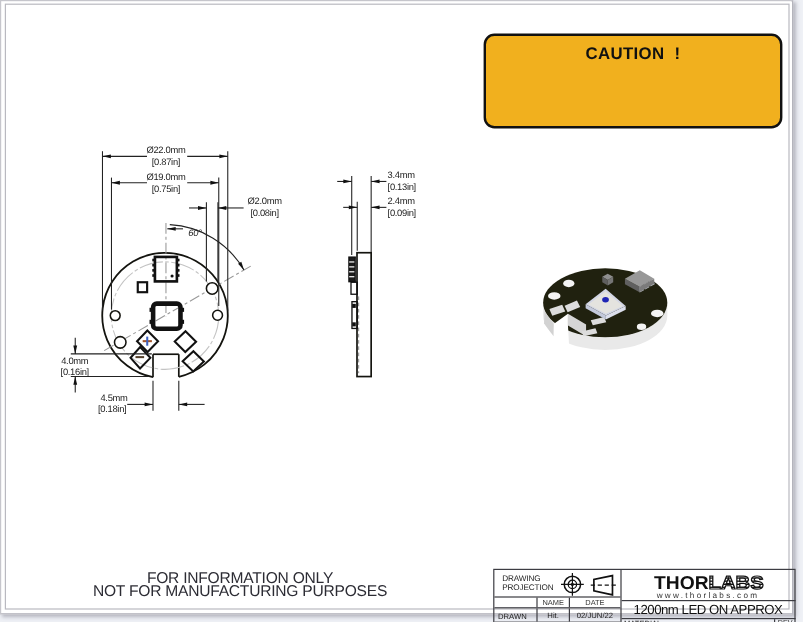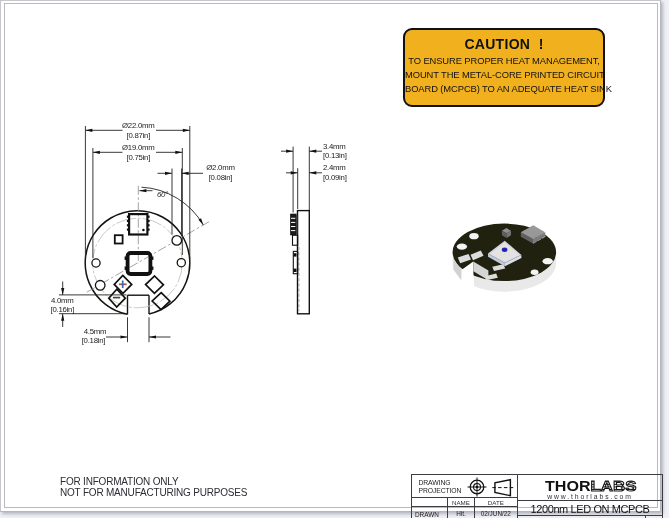--- a/index.html
+++ b/index.html
@@ -11,25 +11,24 @@
   .abs{position:absolute;}
   svg text{font-family:"Liberation Sans",sans-serif;}
 </style>
 </head>
 <body>
 
 <div id="page"></div>
 
 <div id="frame"></div>
 
-<div class="abs" style="left:403px;top:28px;width:202px;height:79px;background:#f1b01e;border:2.5px solid #111;border-radius:9px;text-align:center;color:#111;">
+<div class="abs" style="left:403px;top:28px;width:249px;height:79px;background:#f1b01e;border:2.5px solid #111;border-radius:9px;text-align:center;color:#111;">
 
   <div style="font-size:14px;font-weight:bold;margin-top:5.5px;letter-spacing:.3px;white-space:nowrap;">CAUTION&nbsp;&nbsp;!</div>
 
-  <div style="font-size:9.4px;line-height:13.9px;margin-top:2.5px;letter-spacing:-0.1px;white-space:nowrap;">TO ENSURE PROPER HEAT MANAGEMENT,<br>MOUNT THE METAL-CORE PRINTED CIRCUIT<br>BOARD (MCPCB) TO AN ADEQUATE HEAT SINK</div>
 </div>
 
 <svg class="abs" style="left:0;top:0;" width="669" height="518" viewBox="0 0 669 518">
 
   <g stroke-linecap="butt" fill="none">
 
     <path d="M 127.5 314.33 A 52.3 52.3 0 1 1 149 314.02" stroke="#14140f" stroke-width="1.5"></path>
 
     <line x1="127.5" y1="295.2" x2="127.5" y2="314.33" stroke="#14140f" stroke-width="1.4"></line>
 
@@ -267,21 +266,21 @@
     <polygon points="536.3,236.8 539.8,234.9 541.1,239.3 537.6,241.2" fill="#b3b7bd"></polygon>
     <polygon points="540.8,234.3 544.3,232.4 545.6,236.8 542.1,238.7" fill="#b3b7bd"></polygon>
 
     <polygon points="520.8,232.3 533,239 533,243.5 520.8,236.8" fill="#606060"></polygon>
     <polygon points="533,239 545.2,232.3 545.2,236.3 533,243.5" fill="#7b7b7b"></polygon>
 
     <polygon points="520.8,232.3 533.2,225.2 545.2,232.3 533,239" fill="#989898"></polygon>
   </g>
 </svg>
 
-<div class="abs" style="left:60px;top:476px;width:280px;font-size:10px;color:#2c2c34;line-height:11px;letter-spacing:-0.2px;">FOR INFORMATION ONLY<br>NOT FOR MANUFACTURING PURPOSES</div>
+<div class="abs" style="left:60px;top:476px;width:280px;text-align:center;font-size:13px;color:#2c2c34;line-height:11px;letter-spacing:-0.2px;">FOR INFORMATION ONLY<br>NOT FOR MANUFACTURING PURPOSES</div>
 
 <div class="abs" style="left:411px;top:426.4px;width:252px;height:81.6px;border:1px solid #3c3c42;margin-top:48px;">
 
   <div class="abs" style="left:0;top:0;width:104.5px;height:22.9px;border-bottom:1px solid #3c3c42;">
     <div class="abs" style="left:6.5px;top:4px;font-size:6.8px;line-height:7.8px;letter-spacing:-0.1px;color:#222;">DRAWING<br>PROJECTION</div>
 
     <svg class="abs" style="left:52px;top:1.5px;" width="52" height="20" viewBox="0 0 52 20">
       <g stroke="#111" fill="none">
         <circle cx="13" cy="10" r="6.8" stroke-width="1.25"></circle>
         <circle cx="13" cy="10" r="3.5" stroke-width="1.05"></circle>
@@ -327,21 +326,21 @@
           <rect y="1.6" width="2" height="1" fill="#111"></rect>
         </pattern>
       </defs>
       <text x="0" y="13.8" font-size="15.5px" font-weight="bold" fill="#111" textLength="45.5" lengthAdjust="spacingAndGlyphs">THOR</text>
       <text x="45.5" y="13.8" font-size="15.5px" font-weight="bold" fill="url(#lstr)" stroke="#111" stroke-width="1" textLength="46" lengthAdjust="spacingAndGlyphs">LABS</text>
     </svg>
 
     <div class="abs" style="left:0;top:17.5px;width:145px;text-align:center;font-size:6.8px;letter-spacing:1.9px;color:#333;">www.thorlabs.com</div>
   </div>
 
-  <div class="abs" style="left:105.5px;top:25.5px;width:145px;height:14.7px;border-bottom:1px solid #3c3c42;text-align:center;font-size:11px;letter-spacing:-0.4px;color:#111;padding-top:2px;">1200nm LED ON MCPCB</div>
+  <div class="abs" style="left:105.5px;top:25.5px;width:145px;height:14.7px;border-bottom:1px solid #3c3c42;text-align:center;font-size:11px;letter-spacing:-0.4px;color:#111;padding-top:2px;">1200nm LED ON APPROX</div>
 
   <div class="abs" style="left:105.5px;top:40.2px;width:127.8px;height:22px;border-bottom:1px solid #3c3c42;">
     <div class="abs" style="left:2.5px;top:1.5px;font-size:6.3px;color:#222;">MATERIAL</div>
   </div>
 
   <div class="abs" style="left:233.3px;top:40.2px;width:17.2px;height:22px;border-bottom:1px solid #3c3c42;border-left:1px solid #3c3c42;text-align:center;">
     <div style="font-size:6px;color:#333;padding-top:1.5px;">REV</div>
     <div style="font-size:11px;color:#111;margin-top:1px;">A</div>
   </div>
 

